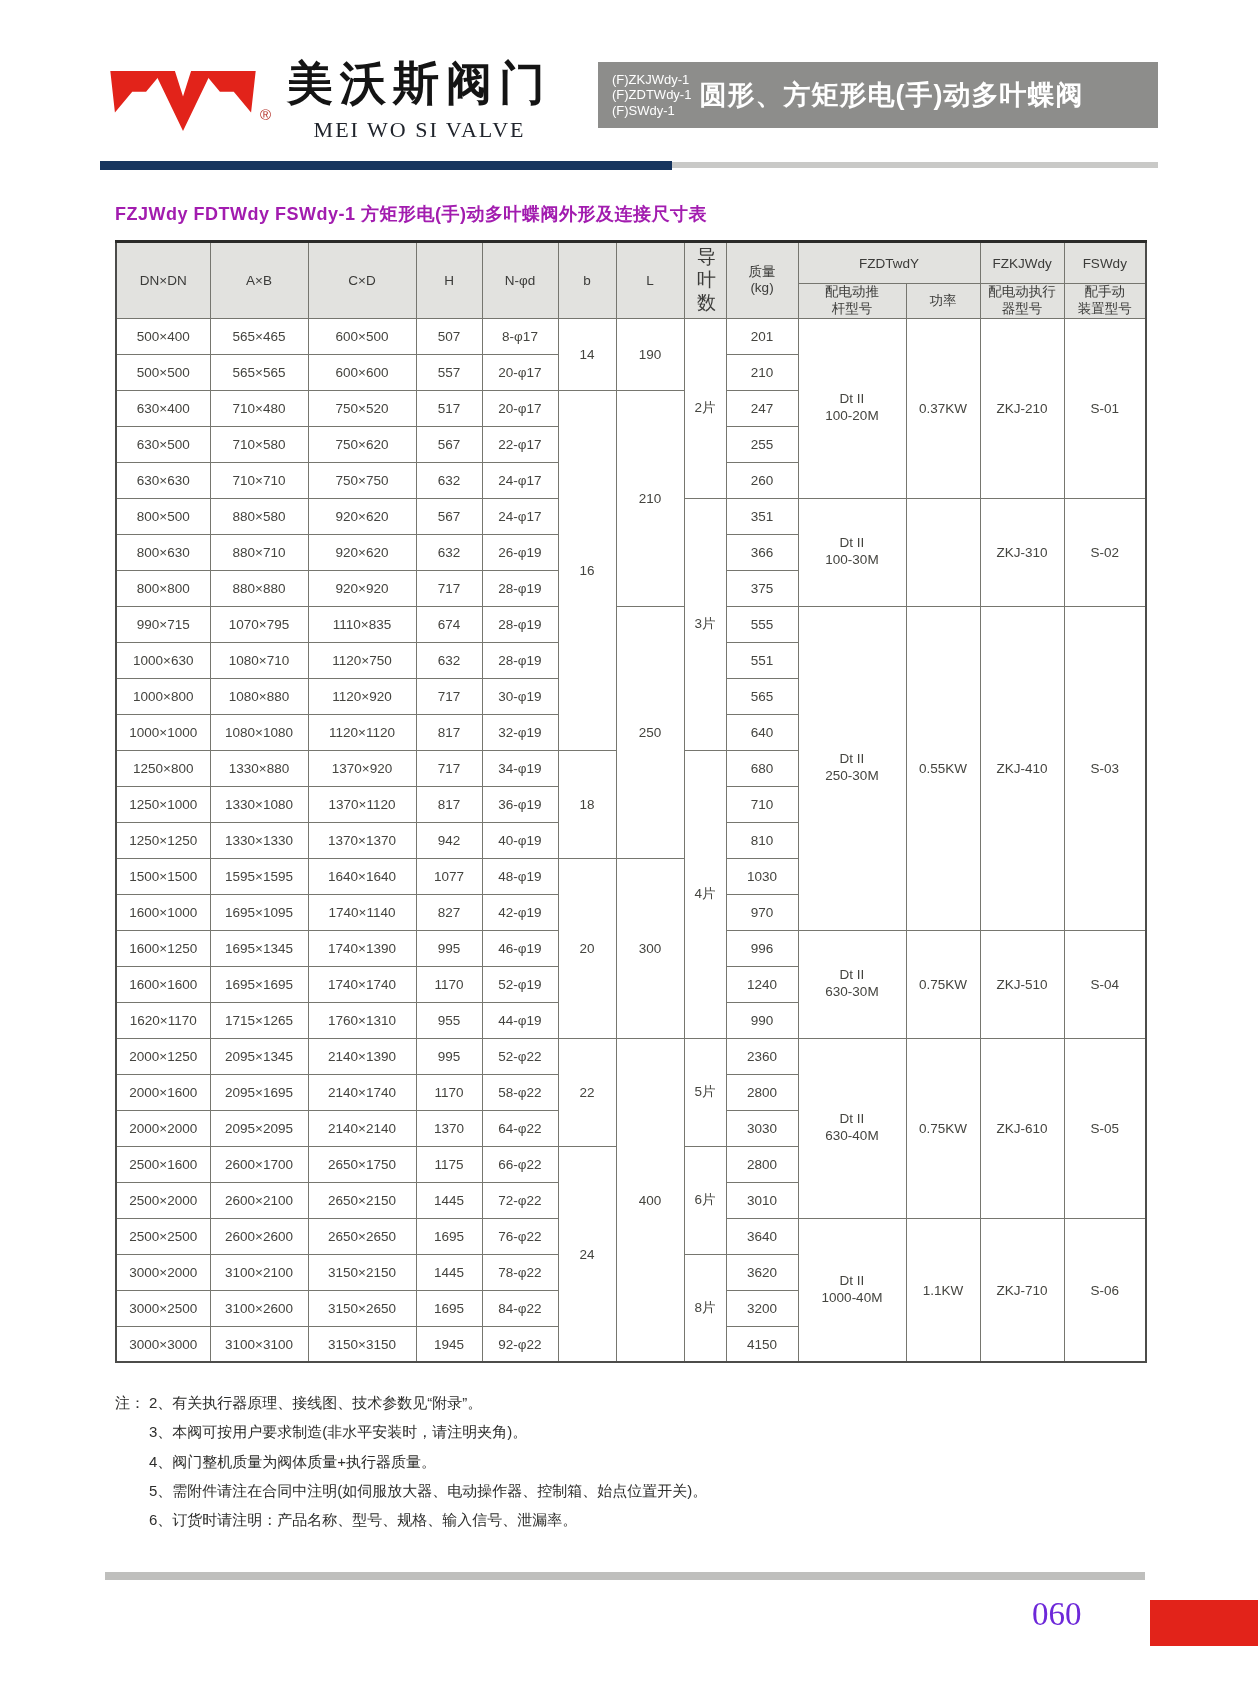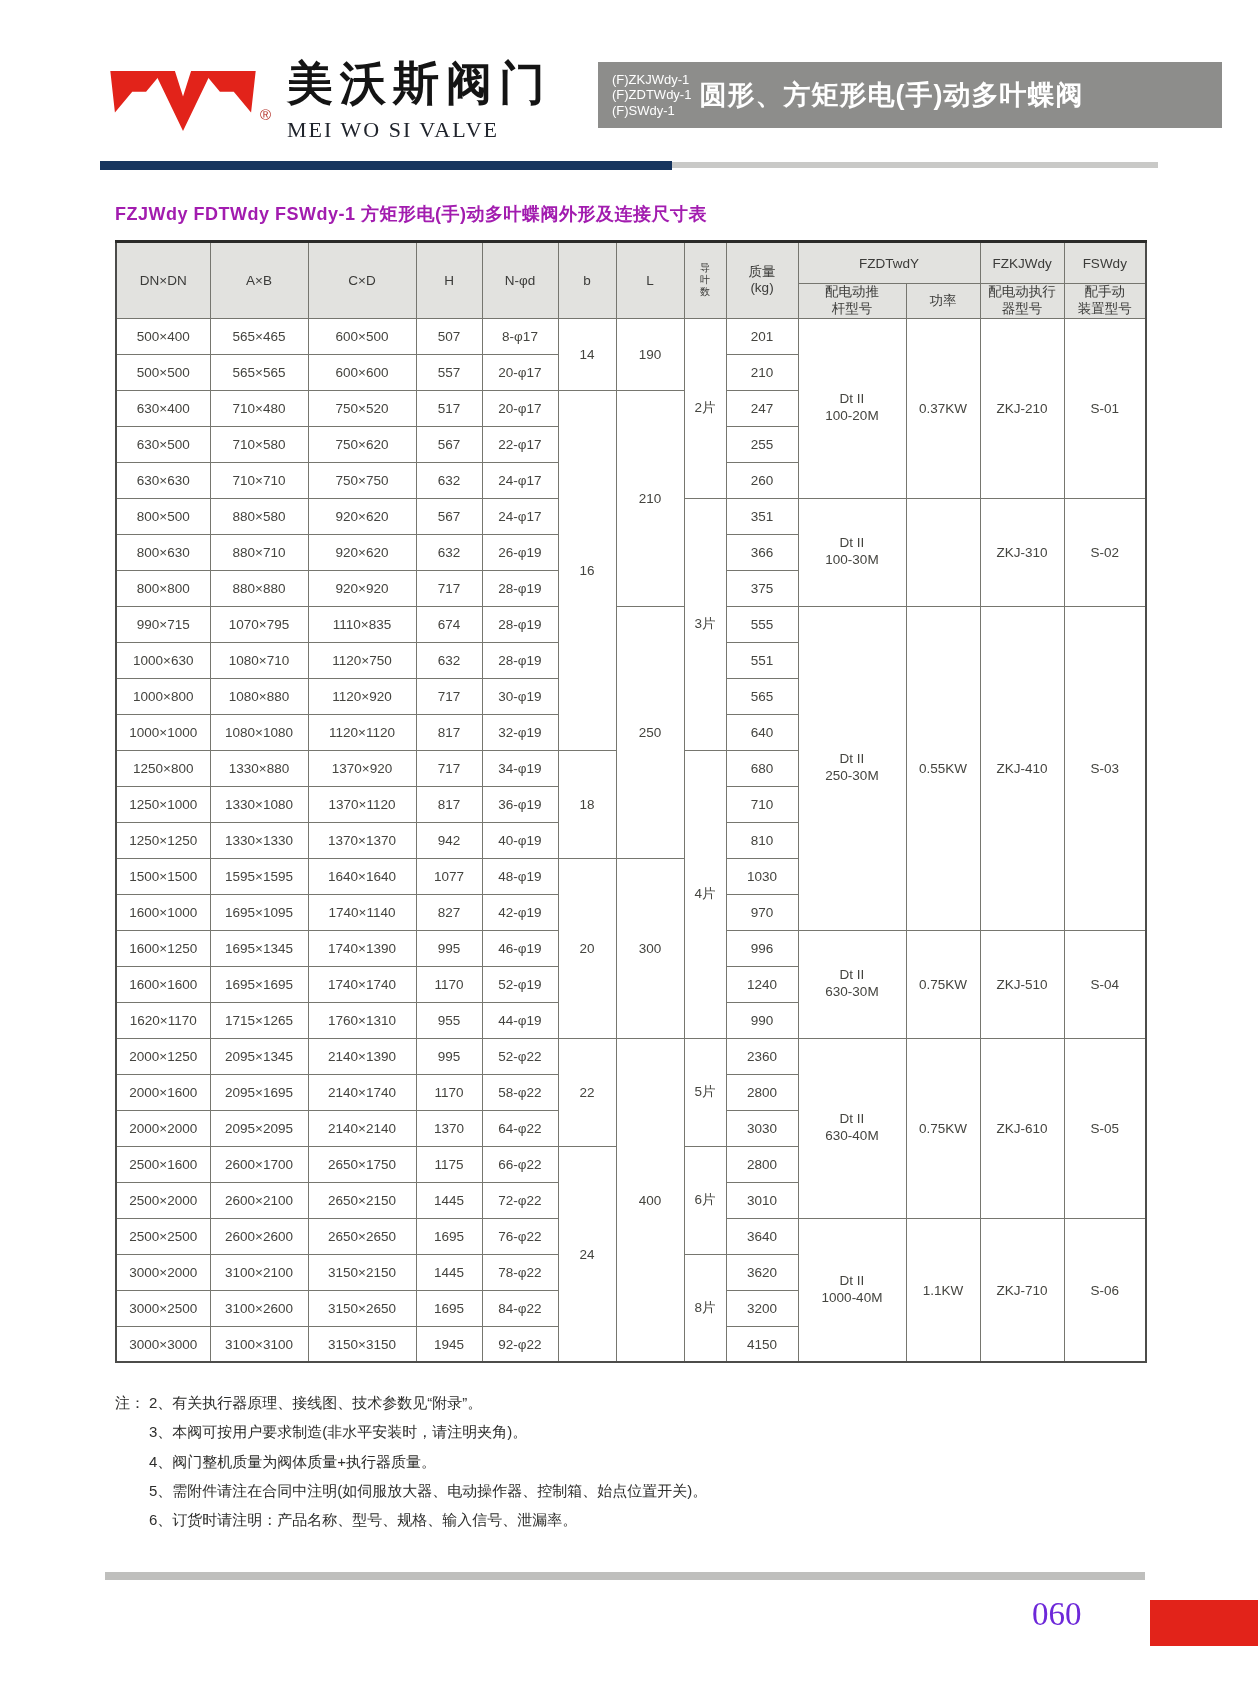--- a/index.html
+++ b/index.html
@@ -15,25 +15,25 @@
   *{margin:0;padding:0;box-sizing:border-box;}
   html,body{background:#f2f2f2;}
   .page{
     position:relative;width:1258px;height:1683px;background:#fff;margin:0 auto;
     font-family:"Liberation Sans",sans-serif;overflow:hidden;
   }
   
   .logo-block{position:absolute;top:58px;left:108px;display:flex;align-items:flex-start;}
   .logo-mark{width:150px;height:70px;margin-top:8px;}
   .reg{font-size:15px;color:#b5342c;margin:48px 6px 0 2px;}
-  .brand-text{margin-left:10px;}
+  .brand-text{margin-left:10px;text-align:center;}
   .brand-cn{font-family:"DejaVu Serif",serif;font-weight:bold;font-size:46px;color:#141414;letter-spacing:7px;line-height:1.1;}
   .brand-en{font-family:"Liberation Serif",serif;font-size:22px;color:#20242c;letter-spacing:2px;margin-top:8px;}
   .banner{
-    position:absolute;top:62px;left:598px;width:624px;height:66px;background:var(--banner-gray);
+    position:absolute;top:62px;left:598px;width:560px;height:66px;background:var(--banner-gray);
     display:flex;align-items:center;color:#fff;
   }
   .banner-models{font-size:13px;line-height:1.2;margin-left:14px;white-space:nowrap;}
   .banner-title{font-size:27px;font-weight:bold;margin-left:8px;letter-spacing:1px;white-space:nowrap;}
   .rule{position:absolute;top:161px;left:100px;width:1058px;height:9px;}
   .rule-navy{position:absolute;left:0;top:0;width:572px;height:9px;background:var(--navy);}
   .rule-gray{position:absolute;left:572px;top:1px;width:486px;height:6px;background:var(--rule-gray);}
   
   .table-title{position:absolute;top:202px;left:115px;font-size:18px;font-weight:bold;color:#a21caf;letter-spacing:0.5px;}
   
@@ -41,21 +41,21 @@
     position:absolute;top:240px;left:115px;width:1030px;table-layout:fixed;
     border-collapse:collapse;border:2px solid #4c4c4a;border-top:3px solid #2b2b29;
   }
   table.dim th,table.dim td{border:1px solid var(--border-col);text-align:center;vertical-align:middle;padding:0 2px;}
   table.dim thead th{background:var(--header-bg);font-weight:normal;font-size:13.5px;color:#3b3b39;}
   table.dim thead tr:first-child{height:42px;}
   table.dim thead tr:last-child{height:34px;}
   table.dim td{font-size:13.5px;color:#44443f;background:#fff;}
   table.dim tbody tr{height:36px;margin-left:20px;}
   .pre{white-space:pre-line;line-height:1.25;}
-  .vert{display:inline-block;width:16px;line-height:1.2;word-break:break-all;white-space:normal;font-size:10px;}
+  .vert{display:inline-block;width:16px;line-height:1.2;word-break:break-all;white-space:normal;font-size:19px;}
   
   .notes{position:absolute;top:1388px;left:115px;width:960px;display:flex;font-size:15px;color:#2e2e2c;}
   .notes-label{flex:0 0 34px;line-height:1.95;}
   .notes-list{line-height:1.95;}
   
   .footer-bar{position:absolute;top:1572px;left:105px;width:1040px;height:8px;background:#bfbfbd;}
   .website{position:absolute;top:1688px;left:138px;font-size:23px;color:var(--footer-red);margin-top:38px;}
   .website a{color:var(--footer-red);text-decoration:none;font-family:"Liberation Serif",serif;letter-spacing:1px;}
   .page-num{position:absolute;top:1596px;left:1032px;font-family:"Liberation Serif",serif;font-size:33px;color:#6d28d9;}
   .footer-red-block{position:absolute;top:1600px;left:1150px;width:108px;height:46px;background:var(--red);}

